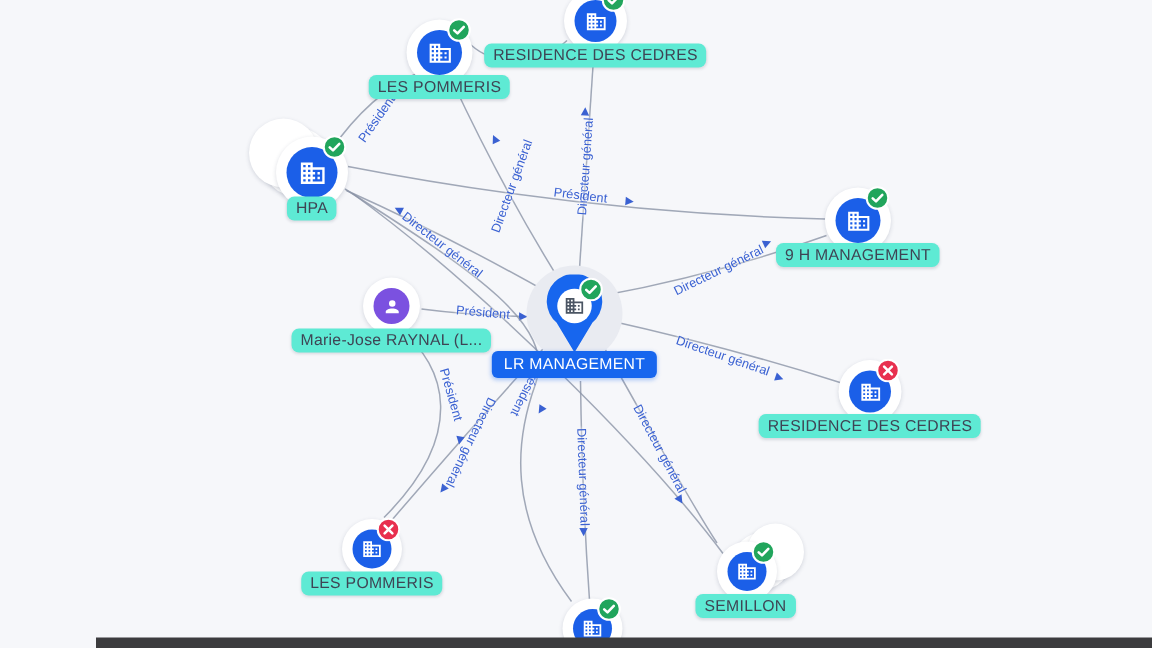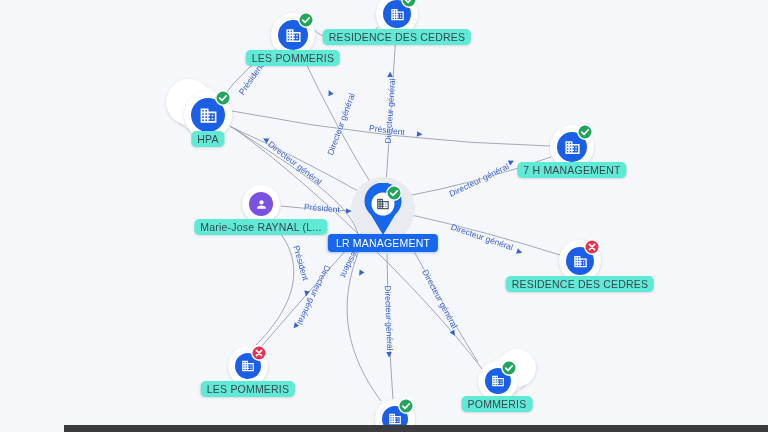--- a/index.html
+++ b/index.html
@@ -118,21 +118,21 @@
         <div class="node-circle" style="left: 550px; top: 125px; width: 44px; height: 44px;"></div>
         <div class="inner-circle" style="left: 557px; top: 132px; width: 30px; height: 30px; background: rgb(27, 95, 232);">
           <svg width="17" height="17" viewBox="0 0 24 24">
             <path d="M18,15H16V17H18M18,11H16V13H18M20,19H12V17H14V15H12V13H14V11H12V9H20M10,7H8V5H10M10,11H8V9H10M10,15H8V13H10M10,19H8V17H10M6,7H4V5H6M6,11H4V9H6M6,15H4V13H6M6,19H4V17H6M12,7V3H2V21H22V7H12Z" fill="#ffffff"></path>
           </svg>
         </div>
         <div class="badge" style="left: 577px; top: 124px;"><svg width="16" height="16" viewBox="0 0 16 16">
             <circle cx="8" cy="8" r="7.2" fill="#21a55c" stroke="#ffffff" stroke-width="1.4"></circle>
             <path d="M4.8 8.2 L7 10.3 L11.2 5.9" fill="none" stroke="#fff" stroke-width="1.7" stroke-linecap="round" stroke-linejoin="round"></path>
           </svg></div>
-        <div class="node-label" style="left: 572px; top: 170px;">7 H MANAGEMENT</div>
+        <div class="node-label" style="left: 572px; top: 170px;">9 H MANAGEMENT</div>
       </div>
       <div style="position: absolute; left: 0px; top: 0px; z-index: 3;">
         <div class="node-circle" style="left: 242px; top: 185px; width: 38px; height: 38px;"></div>
         <div class="inner-circle" style="left: 249px; top: 192px; width: 24px; height: 24px; background: rgb(123, 81, 224);">
           <svg width="13" height="13" viewBox="0 0 24 24">
             <path d="M12,4A4,4 0 0,1 16,8A4,4 0 0,1 12,12A4,4 0 0,1 8,8A4,4 0 0,1 12,4M12,14C16.42,14 20,15.79 20,18V20H4V18C4,15.79 7.58,14 12,14Z" fill="#ffffff"></path>
           </svg>
         </div>
         <div class="node-label" style="left: 261px; top: 227px;">Marie-Jose RAYNAL (L...</div>
       </div>
@@ -183,21 +183,21 @@
         <div class="node-circle" style="left: 478px; top: 361px; width: 40px; height: 40px;"></div>
         <div class="inner-circle" style="left: 485px; top: 368px; width: 26px; height: 26px; background: rgb(27, 95, 232);">
           <svg width="14" height="14" viewBox="0 0 24 24">
             <path d="M18,15H16V17H18M18,11H16V13H18M20,19H12V17H14V15H12V13H14V11H12V9H20M10,7H8V5H10M10,11H8V9H10M10,15H8V13H10M10,19H8V17H10M6,7H4V5H6M6,11H4V9H6M6,15H4V13H6M6,19H4V17H6M12,7V3H2V21H22V7H12Z" fill="#ffffff"></path>
           </svg>
         </div>
         <div class="badge" style="left: 501px; top: 360px;"><svg width="16" height="16" viewBox="0 0 16 16">
             <circle cx="8" cy="8" r="7.2" fill="#21a55c" stroke="#ffffff" stroke-width="1.4"></circle>
             <path d="M4.8 8.2 L7 10.3 L11.2 5.9" fill="none" stroke="#fff" stroke-width="1.7" stroke-linecap="round" stroke-linejoin="round"></path>
           </svg></div>
-        <div class="node-label" style="left: 497px; top: 404px;">POMMERIS</div>
+        <div class="node-label" style="left: 497px; top: 404px;">SEMILLON</div>
       </div>
       <div style="position: absolute; left: 0px; top: 0px; z-index: 3;">
         <div class="node-circle" style="left: 375px; top: 399px; width: 40px; height: 40px;"></div>
         <div class="inner-circle" style="left: 382px; top: 406px; width: 26px; height: 26px; background: rgb(27, 95, 232);">
           <svg width="14" height="14" viewBox="0 0 24 24">
             <path d="M18,15H16V17H18M18,11H16V13H18M20,19H12V17H14V15H12V13H14V11H12V9H20M10,7H8V5H10M10,11H8V9H10M10,15H8V13H10M10,19H8V17H10M6,7H4V5H6M6,11H4V9H6M6,15H4V13H6M6,19H4V17H6M12,7V3H2V21H22V7H12Z" fill="#ffffff"></path>
           </svg>
         </div>
         <div class="badge" style="left: 398px; top: 398px;"><svg width="16" height="16" viewBox="0 0 16 16">
             <circle cx="8" cy="8" r="7.2" fill="#21a55c" stroke="#ffffff" stroke-width="1.4"></circle>

